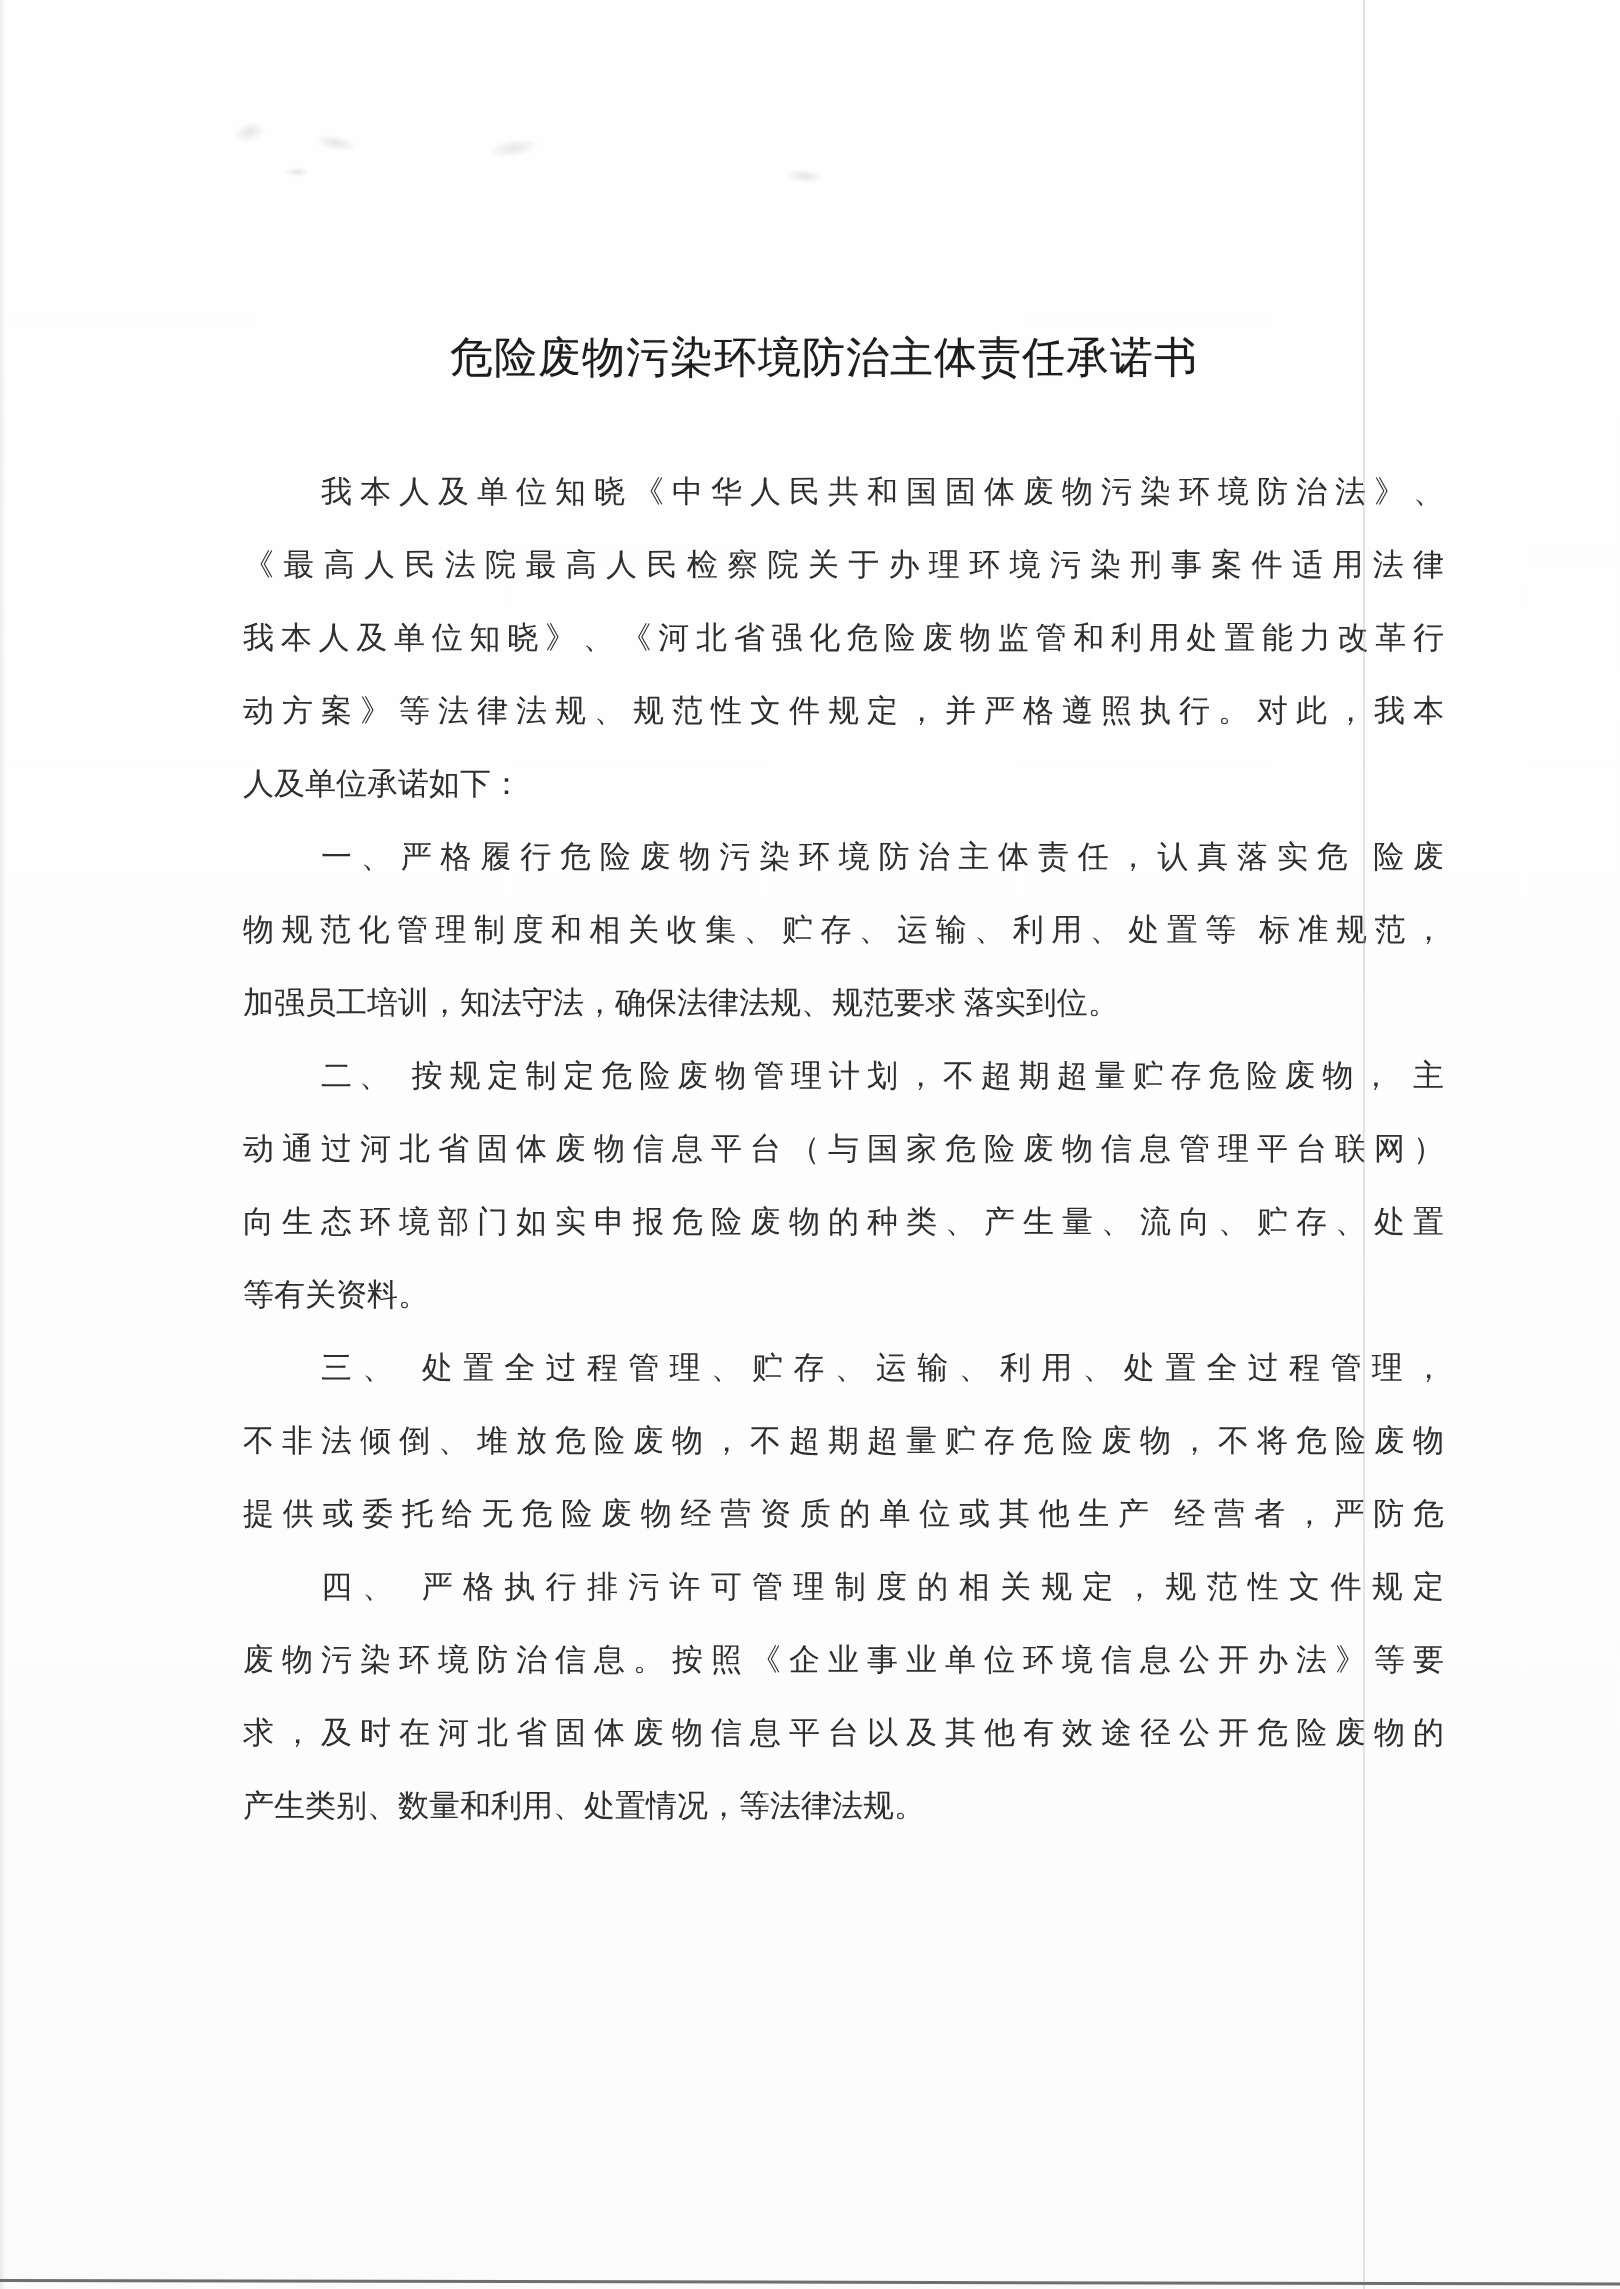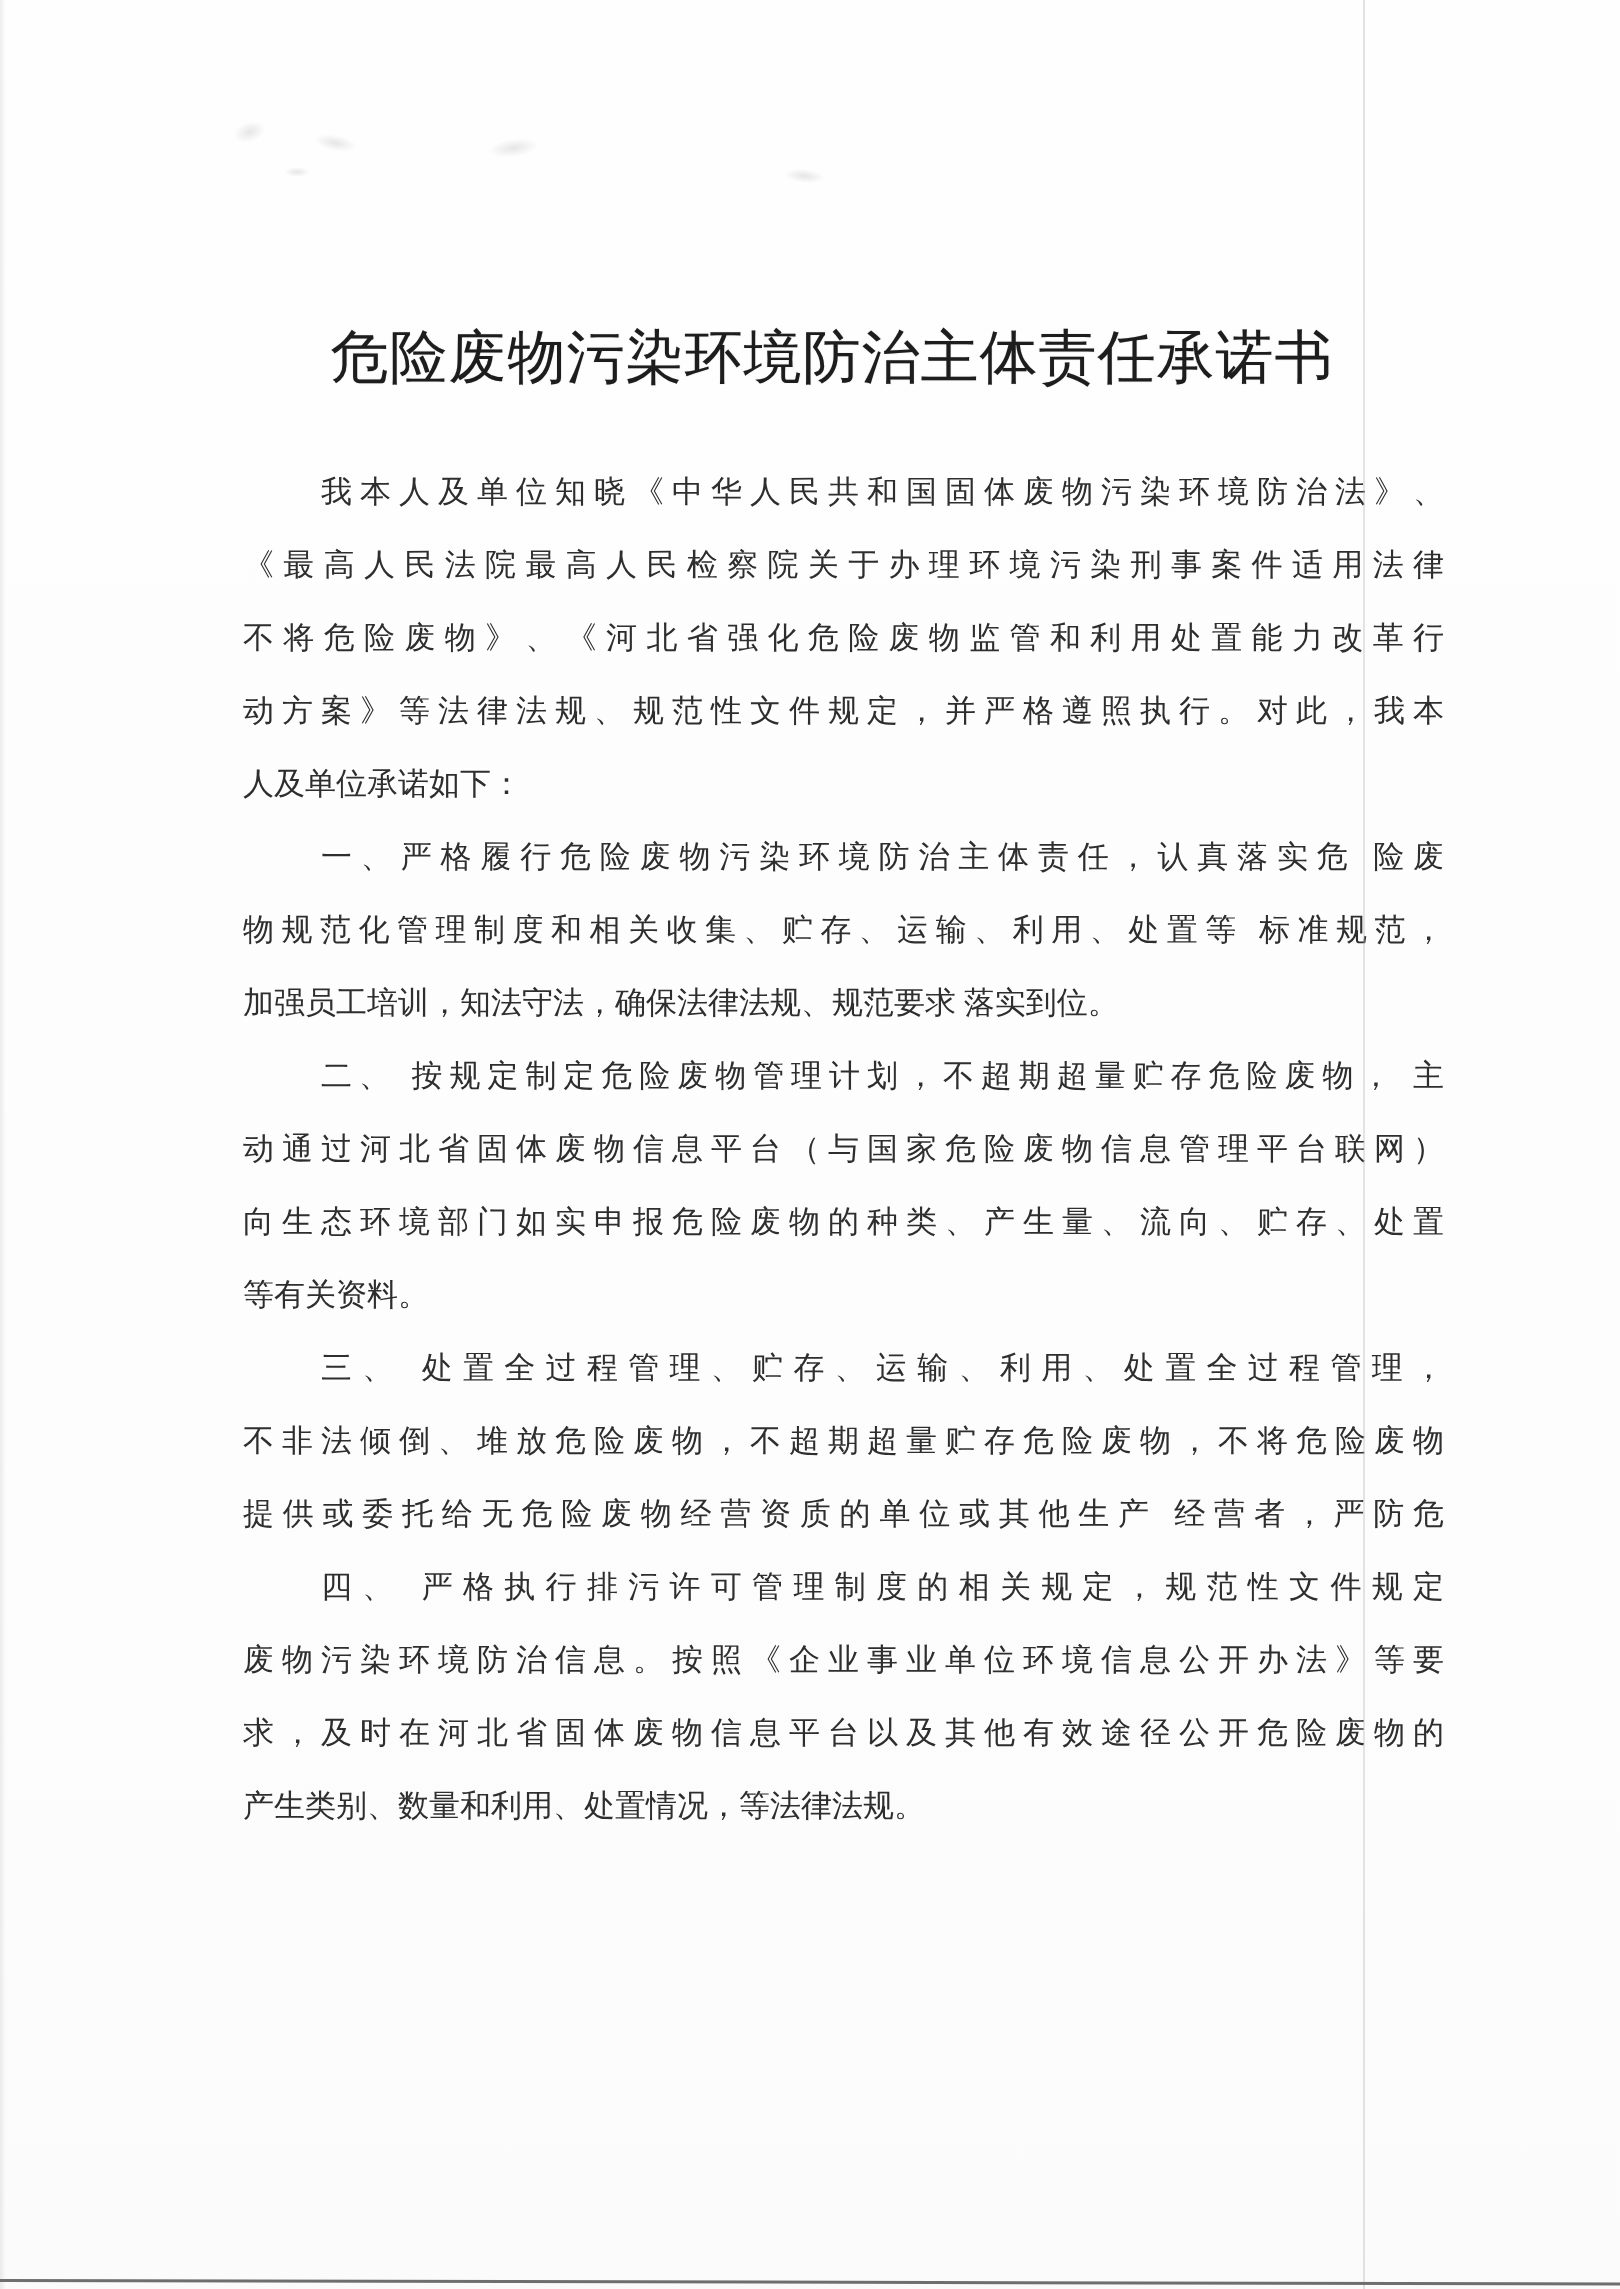--- a/index.html
+++ b/index.html
@@ -15,26 +15,26 @@
   }
   .page {
     position: relative;
     width: 1620px;
     height: 2290px;
     background: linear-gradient(180deg, #fefefe 0%, #fdfdfd 60%, #fbfbfb 100%);
   }
   
   .doc-title {
     position: absolute;
-    left: 212px;
+    left: 204px;
     top: 321px;
     width: 1240px;
     height: 73px;
     line-height: 73px;
-    font-size: 58px;
+    font-size: 43px;
     letter-spacing: 1px;
     text-align: center;
     color: #1d1d1d;
     text-shadow: 0 0 1px rgba(40,40,40,0.35);
     white-space: nowrap;
   }
   
   .doc-body {
     position: absolute;
     left: 243px;
@@ -103,21 +103,21 @@
   <div class="smudge s2"></div>
   <div class="smudge s3"></div>
   <div class="smudge s4"></div>
   <div class="smudge s5"></div>
 
   <div class="doc-title">危险废物污染环境防治主体责任承诺书</div>
 
   <div class="doc-body">
     <div class="line indent">我本人及单位知晓《中华人民共和国固体废物污染环境防治法》、</div>
     <div class="line">《最高人民法院最高人民检察院关于办理环境污染刑事案件适用法律</div>
-    <div class="line">不将危险废物》、《河北省强化危险废物监管和利用处置能力改革行</div>
+    <div class="line">我本人及单位知晓》、《河北省强化危险废物监管和利用处置能力改革行</div>
     <div class="line">动方案》等法律法规、规范性文件规定，并严格遵照执行。对此，我本</div>
     <div class="line short">人及单位承诺如下：</div>
     <div class="line indent">一、严格履行危险废物污染环境防治主体责任，认真落实危 险废</div>
     <div class="line">物规范化管理制度和相关收集、贮存、运输、利用、处置等 标准规范，</div>
     <div class="line short">加强员工培训，知法守法，确保法律法规、规范要求 落实到位。</div>
     <div class="line indent">二、 按规定制定危险废物管理计划，不超期超量贮存危险废物， 主</div>
     <div class="line">动通过河北省固体废物信息平台（与国家危险废物信息管理平台联网）</div>
     <div class="line">向生态环境部门如实申报危险废物的种类、产生量、流向、贮存、处置</div>
     <div class="line short">等有关资料。</div>
     <div class="line indent">三、 处置全过程管理、贮存、运输、利用、处置全过程管理，</div>

